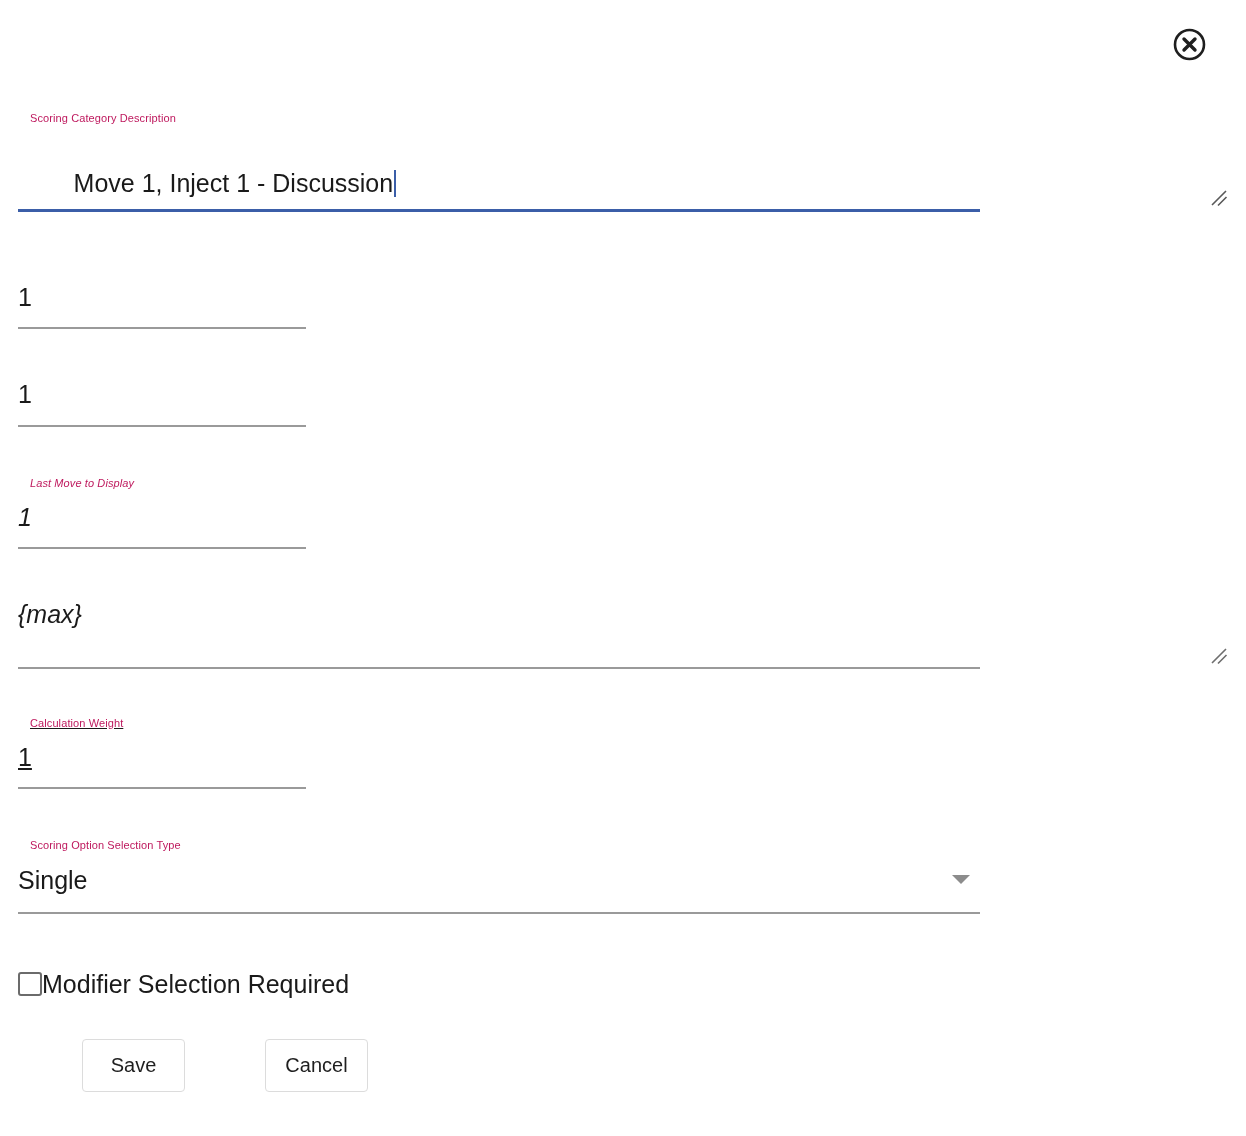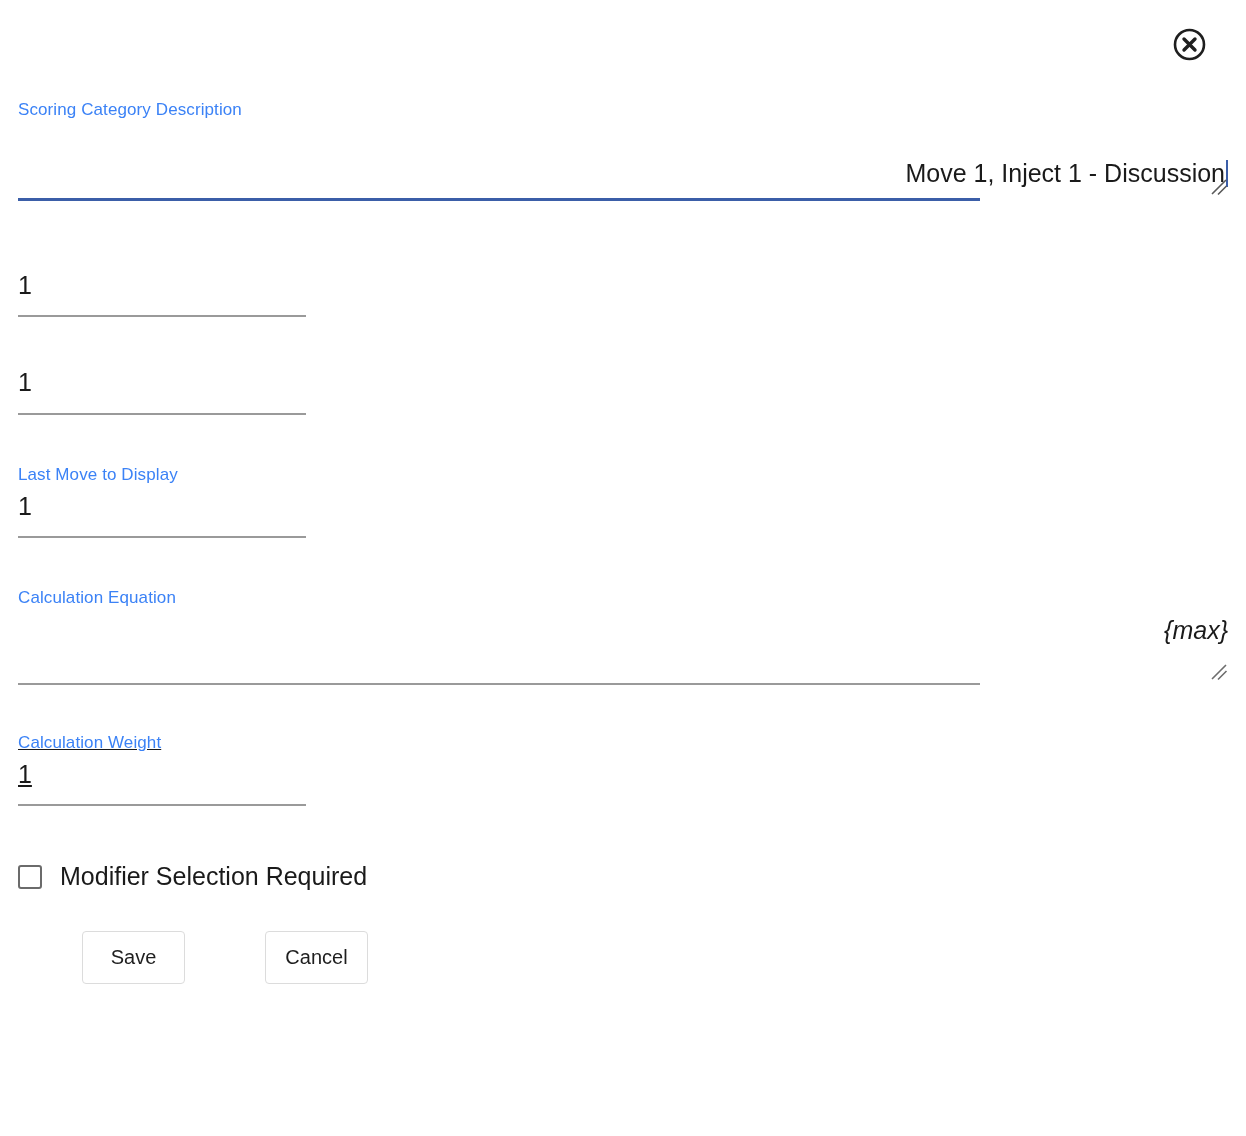--- a/index.html
+++ b/index.html
@@ -36,25 +36,25 @@
   .form {
     position: absolute;
     left: 18px;
     top: 100px;
     width: 1210px;
   }
 
   .field { position: relative; }
 
   .field-label {
-    font-size: 17px;
-    color: #3b82f6;
+    font-size: 11px;
+    color: #be185d;
     line-height: 1.2;
     letter-spacing: 0.1px;
-    margin: 0;
+    margin: 12px;
     padding: 0;
   }
 
   .field-value {
     font-size: 25px;
     color: #1a1a1a;
     line-height: 1.25;
     margin-top: 6px;
     white-space: pre;
   }
@@ -69,21 +69,20 @@
     background: #3b5ea8;
   }
   .underline.short { width: 288px; }
   .underline.long  { width: 962px; }
 
   
   .textarea-field .field-value { min-height: 34px; }
   .textarea-body {
     position: relative;
     height: 72px;
-    text-align: right;
   }
   .resize-handle {
     position: absolute;
     right: 0;
     bottom: 2px;
     width: 18px;
     height: 18px;
   }
   .resize-handle.long-offset { right: 230px; }
 
@@ -113,21 +112,20 @@
     height: 0;
     border-left: 9px solid transparent;
     border-right: 9px solid transparent;
     border-top: 9px solid #8c8c8c;
   }
 
   
   .checkbox-row {
     display: flex;
     align-items: center;
-    gap: 18px;
   }
   .checkbox-box {
     width: 24px;
     height: 24px;
     border: 2px solid #6b6b6b;
     border-radius: 3px;
     background: #fff;
     box-sizing: border-box;
     cursor: pointer;
     flex: none;
@@ -191,45 +189,52 @@
   <div class="field" style="margin-top:44px;">
     <div class="field-value">1</div>
     <div class="underline short" style="margin-top:14px;"></div>
   </div>
 
   <div class="field" style="margin-top:50px;">
     <div class="field-value">1</div>
     <div class="underline short" style="margin-top:14px;"></div>
   </div>
 
-  <div class="field" style="margin-top:50px;">
+  <div class="field" style="margin-top:50px;font-style:italic;">
     <div class="field-label">Last Move to Display</div>
     <div class="field-value">1</div>
     <div class="underline short" style="margin-top:14px;"></div>
   </div>
 
   <div class="field textarea-field" style="margin-top:50px;">
-    <div class="field-label">Calculation Equation</div>
     <div class="textarea-body" style="height:68px;font-style:italic;">
       <div class="field-value">{max}</div>
       <span class="resize-handle long-offset" style="right:0;">
         <svg width="18" height="18" viewBox="0 0 18 18" aria-hidden="true">
           <path d="M2 16 L16 2 M8 16.5 L16.5 8" stroke="#6e6e6e" stroke-width="1.6" fill="none"></path>
         </svg>
       </span>
     </div>
     <div class="underline long"></div>
   </div>
 
   <div class="field" style="margin-top:48px;text-decoration:underline;">
     <div class="field-label">Calculation Weight</div>
     <div class="field-value">1</div>
     <div class="underline short" style="margin-top:14px;"></div>
   </div>
 
+  <div class="field" style="margin-top:50px;">
+    <div class="field-label">Scoring Option Selection Type</div>
+    <div class="select-row">
+      <div class="field-value">Single</div>
+      <span class="select-arrow"></span>
+    </div>
+    <div class="underline long" style="margin-top:16px;"></div>
+  </div>
 
   <div class="checkbox-row" style="margin-top:58px;">
     <span class="checkbox-box"></span>
     <span class="checkbox-label">Modifier Selection Required</span>
   </div>
 
   <div class="button-row" style="margin-top:42px;">
     <button class="btn">Save</button>
     <button class="btn">Cancel</button>
   </div>

